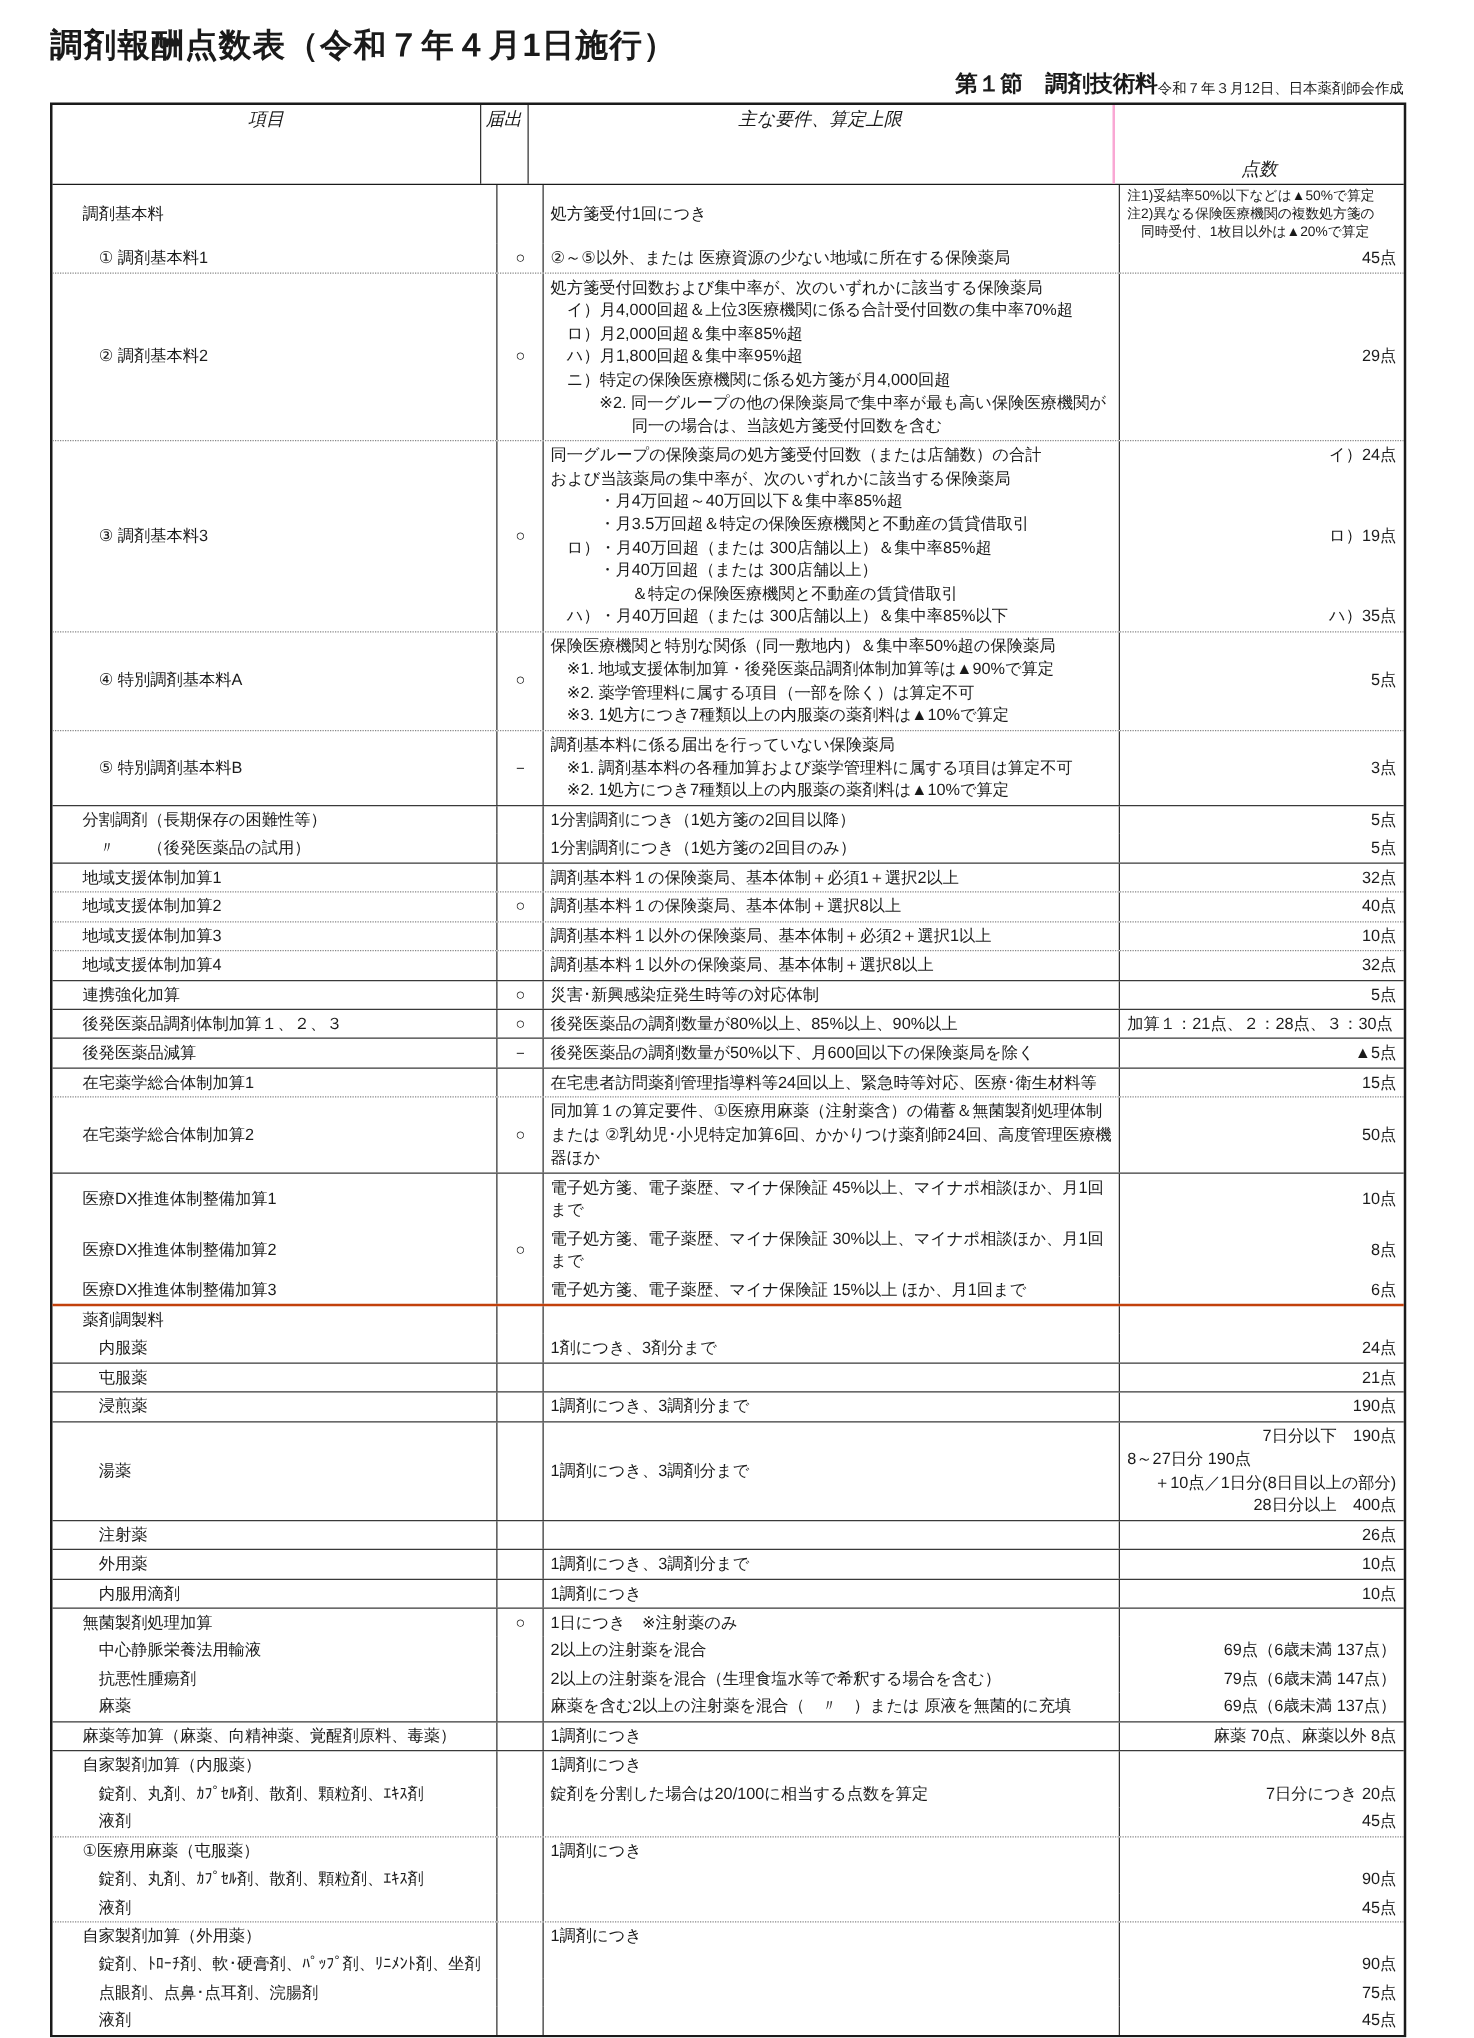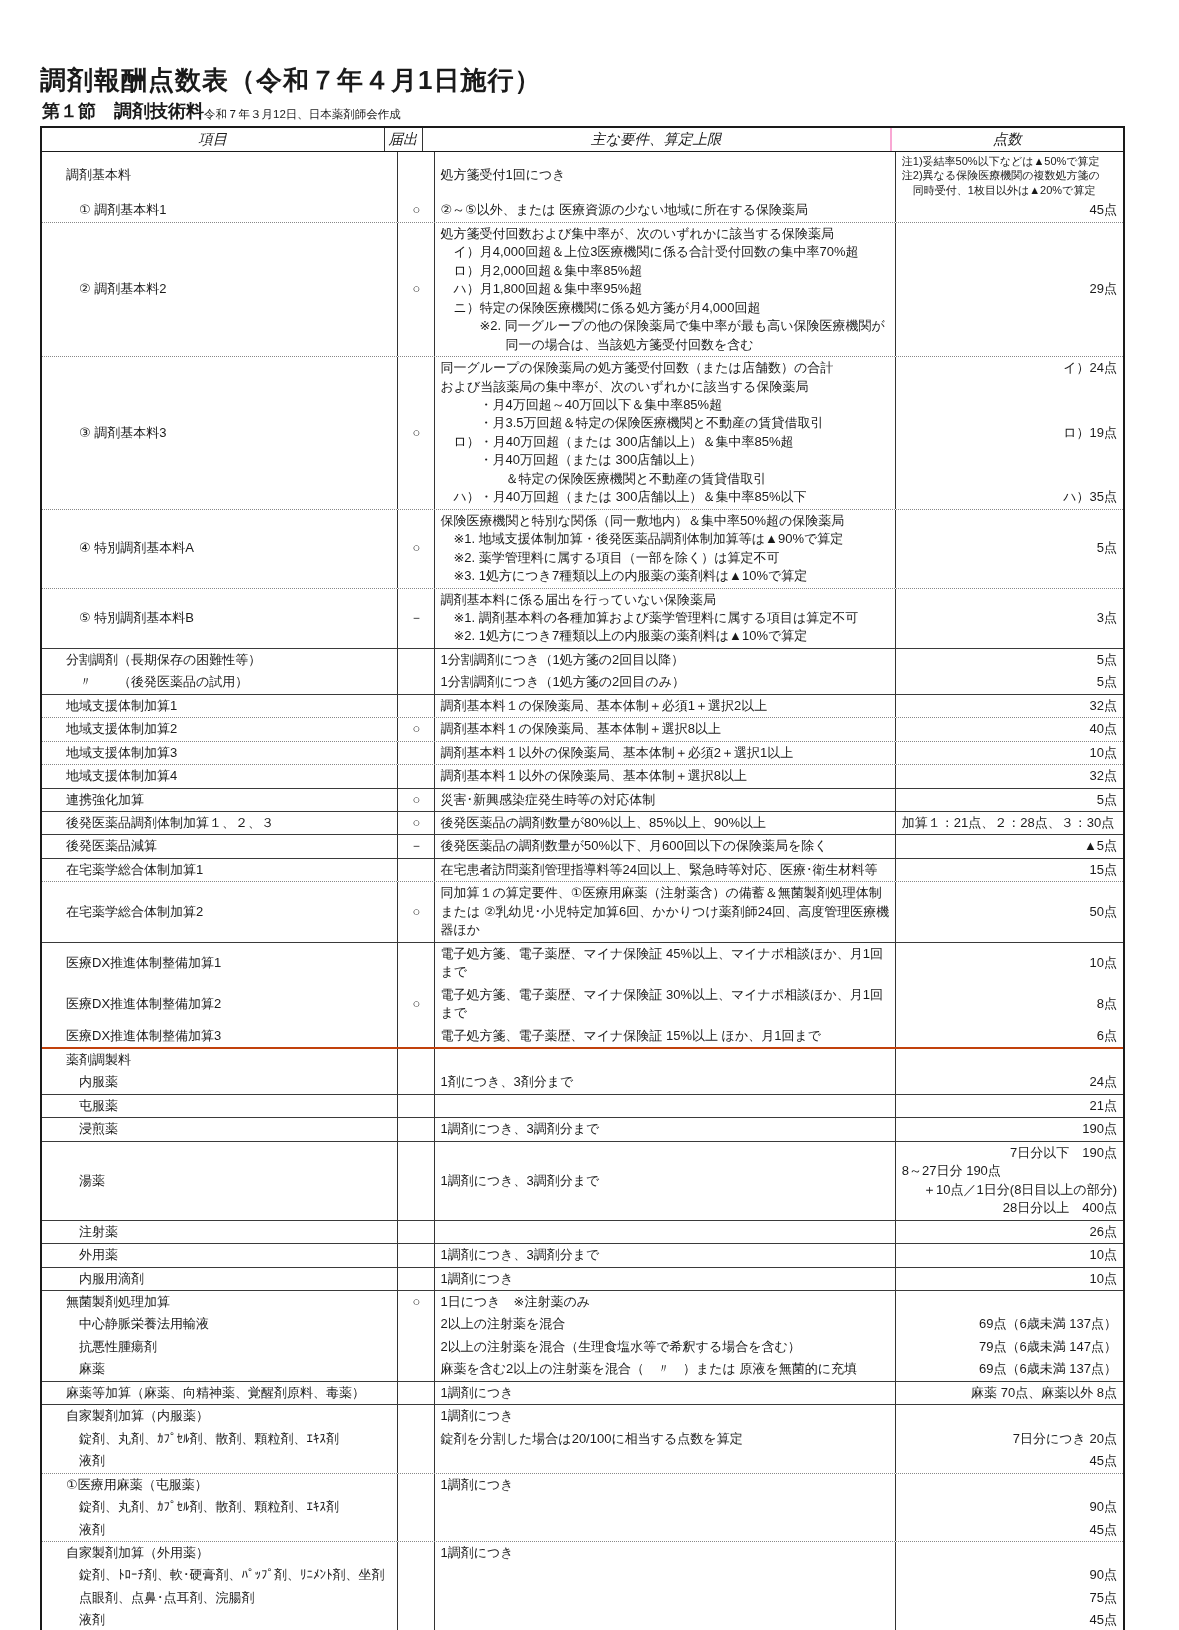--- a/index.html
+++ b/index.html
@@ -1,31 +1,31 @@
 <!DOCTYPE html>
 <html><head>
 <meta charset="utf-8">
 <style>
   html,body{margin:0;padding:0;background:#ffffff;}
   .page{
     width:1179px;height:1630px;box-sizing:border-box;background:#ffffff;
     font-family:"Liberation Sans","DejaVu Sans",sans-serif;color:#1a1a1a;
-    padding:66px 54px 0 40px;overflow:hidden;
+    padding:22px 54px 0 40px;overflow:hidden;
   }
   .doc-title{font-size:26px;font-weight:bold;letter-spacing:1px;line-height:1.15;}
-  .subtitle-row{display:flex;justify-content:flex-start;align-items:flex-end;margin:3px 2px 3px 2px;}
+  .subtitle-row{display:flex;justify-content:flex-end;align-items:flex-end;margin:3px 2px 3px 2px;}
   .doc-section{font-size:18px;font-weight:bold;}
   .doc-credit{font-size:11.5px;padding-bottom:1px;}
   .tbl{border:2px solid #1a1a1a;}
   .tbl-head{display:flex;border-bottom:1.5px solid #1a1a1a;font-size:14.5px;font-style:italic;}
   .tbl-head .hcell{text-align:center;padding:2px 0;}
   .hcell.h1{width:31.7%;border-right:1px solid #333;box-sizing:border-box;}
   .hcell.h2{width:3.5%;border-right:1px solid #333;box-sizing:border-box;}
   .hcell.h3{width:43.4%;border-right:2px solid #f9a8d4;box-sizing:border-box;}
-  .hcell.h4{width:21.4%;box-sizing:border-box;}
+  .hcell.h4{width:21.4%;box-sizing:border-box;margin-top:40px;}
   .row{display:flex;align-items:stretch;font-size:13px;line-height:1.42;}
   .sep-s{border-top:1px solid #3a3a3a;}
   .sep-S{border-top:2px solid #c2410c;}
   .sep-d{border-top:1px dotted #888;}
   .cell{box-sizing:border-box;display:flex;flex-direction:column;justify-content:center;}
   .c-item{width:31.7%;border-right:1px solid #333;padding:2px 4px;margin-left:20px;}
   .c-notify{width:3.5%;border-right:1px solid #333;align-items:center;justify-content:center;}
   .c-req{width:43.4%;border-right:1px solid #333;padding:2px 5px;}
   .c-pts{width:21.4%;padding:2px 6px;}
   .c-pts.multi{justify-content:space-between;}

